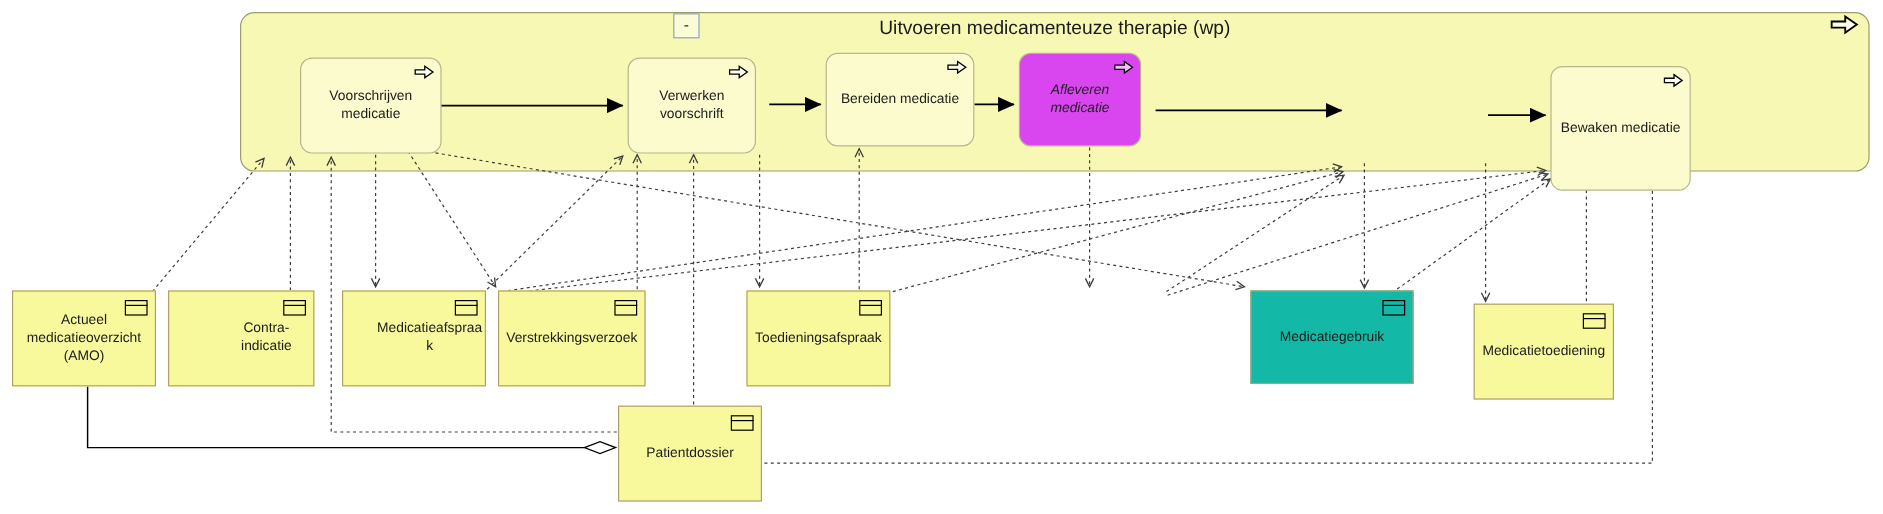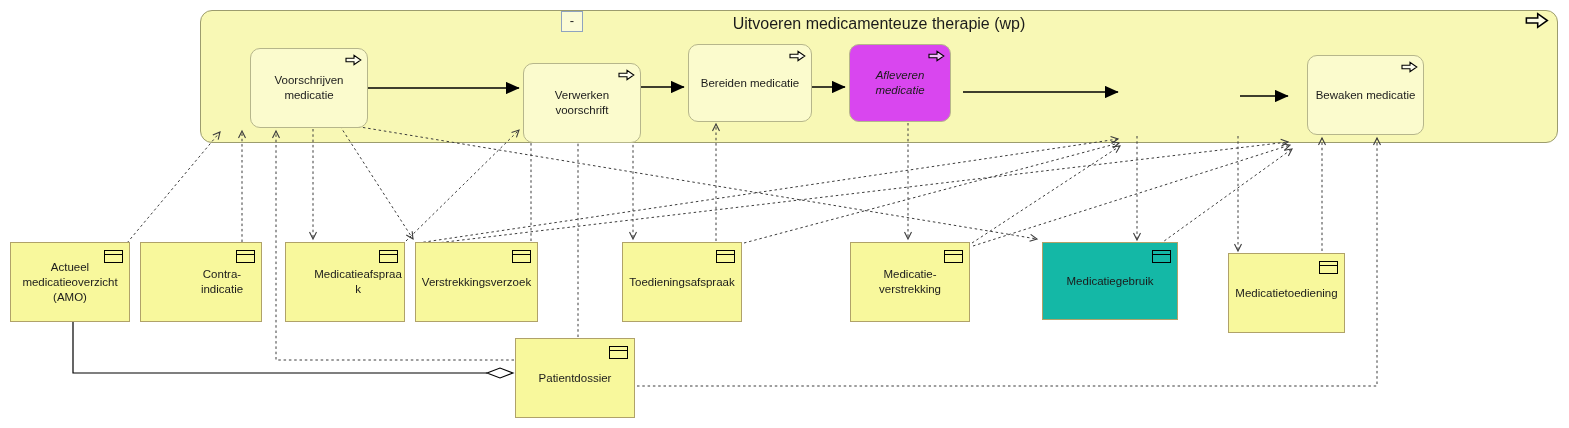--- a/index.html
+++ b/index.html
@@ -71,39 +71,39 @@
       <path d="M342 124 L1037 239" fill="none" stroke="#3c3c3c" stroke-width="1" stroke-dasharray="2.5,2.8" marker-end="url(#mOpen)"></path>
       <path d="M73 322 L73 373 L487 373" fill="none" stroke="#000000" stroke-width="1.2"></path>
       <polygon points="487,373 500,368 513,373 500,378" fill="#ffffff" stroke="#000" stroke-width="1.1"></polygon>
     </svg>
 <div class="node process" style="left: 222px; top: 48px; width: 118px; height: 80px; background: rgb(251, 251, 205); border-color: rgb(182, 182, 139); margin-left: 28px;">
       <span class="lbl">Voorschrijven medicatie</span>
       <span class="proc-icon"><svg width="17" height="12" viewBox="0 0 17 12">
           <path d="M1 4.2 H9 V1.2 L15.8 6 L9 10.8 V7.8 H1 Z" fill="rgba(255,255,255,0.65)" stroke="#000" stroke-width="1.1"></path>
         </svg></span>
     </div>
-    <div class="node process" style="left: 523px; top: 48px; width: 118px; height: 80px; background: rgb(251, 251, 205); border-color: rgb(182, 182, 139); margin-top: 15px;">
+    <div class="node process" style="left: 523px; top: 48px; width: 107px; height: 80px; background: rgb(251, 251, 205); border-color: rgb(182, 182, 139);">
       <span class="lbl">Verwerken voorschrift</span>
       <span class="proc-icon"><svg width="17" height="12" viewBox="0 0 17 12">
           <path d="M1 4.2 H9 V1.2 L15.8 6 L9 10.8 V7.8 H1 Z" fill="rgba(255,255,255,0.65)" stroke="#000" stroke-width="1.1"></path>
         </svg></span>
     </div>
     <div class="node process" style="left: 688px; top: 44px; width: 124px; height: 78px; background: rgb(251, 251, 205); border-color: rgb(182, 182, 139);">
       <span class="lbl">Bereiden medicatie</span>
       <span class="proc-icon"><svg width="17" height="12" viewBox="0 0 17 12">
           <path d="M1 4.2 H9 V1.2 L15.8 6 L9 10.8 V7.8 H1 Z" fill="rgba(255,255,255,0.65)" stroke="#000" stroke-width="1.1"></path>
         </svg></span>
     </div>
     <div class="node process" style="left: 849px; top: 44px; width: 102px; height: 78px; background: #d946ef; border-color: rgb(182, 182, 139); font-style: italic;">
       <span class="lbl">Afleveren medicatie</span>
       <span class="proc-icon"><svg width="17" height="12" viewBox="0 0 17 12">
           <path d="M1 4.2 H9 V1.2 L15.8 6 L9 10.8 V7.8 H1 Z" fill="rgba(255,255,255,0.65)" stroke="#000" stroke-width="1.1"></path>
         </svg></span>
     </div>
-    <div class="node process" style="left: 1292px; top: 55px; width: 117px; height: 80px; background: rgb(251, 251, 205); border-color: rgb(182, 182, 139); margin-left: 15px;">
+    <div class="node process" style="left: 1292px; top: 55px; width: 117px; height: 104px; background: rgb(251, 251, 205); border-color: rgb(182, 182, 139);">
       <span class="lbl">Bewaken medicatie</span>
       <span class="proc-icon"><svg width="17" height="12" viewBox="0 0 17 12">
           <path d="M1 4.2 H9 V1.2 L15.8 6 L9 10.8 V7.8 H1 Z" fill="rgba(255,255,255,0.65)" stroke="#000" stroke-width="1.1"></path>
         </svg></span>
     </div>
     <div class="node object" style="left: 10px; top: 242px; width: 120px; height: 80px; background: rgb(248, 248, 156); border-color: rgb(176, 162, 105);">
       <span class="lbl">Actueel medicatieoverzicht (AMO)</span>
       <span class="obj-icon">
         <span class="band"></span>
       </span>
@@ -125,26 +125,20 @@
       <span class="obj-icon">
         <span class="band"></span>
       </span>
     </div>
     <div class="node object" style="left: 622px; top: 242px; width: 120px; height: 80px; background: rgb(248, 248, 156); border-color: rgb(176, 162, 105);">
       <span class="lbl">Toedieningsafspraak</span>
       <span class="obj-icon">
         <span class="band"></span>
       </span>
     </div>
-    <div class="node object" style="left: 850px; top: 242px; width: 120px; height: 80px; background: rgb(248, 248, 156); border-color: rgb(176, 162, 105);">
-      <span class="lbl">Medicatie-verstrekking</span>
-      <span class="obj-icon">
-        <span class="band"></span>
-      </span>
-    </div>
     <div class="node object" style="left: 1042px; top: 242px; width: 136px; height: 78px; background: #14b8a6; border-color: rgb(176, 162, 105);">
       <span class="lbl">Medicatiegebruik</span>
       <span class="obj-icon">
         <span class="band"></span>
       </span>
     </div>
     <div class="node object" style="left: 1228px; top: 253px; width: 117px; height: 80px; background: rgb(248, 248, 156); border-color: rgb(176, 162, 105);">
       <span class="lbl">Medicatietoediening</span>
       <span class="obj-icon">
         <span class="band"></span>

